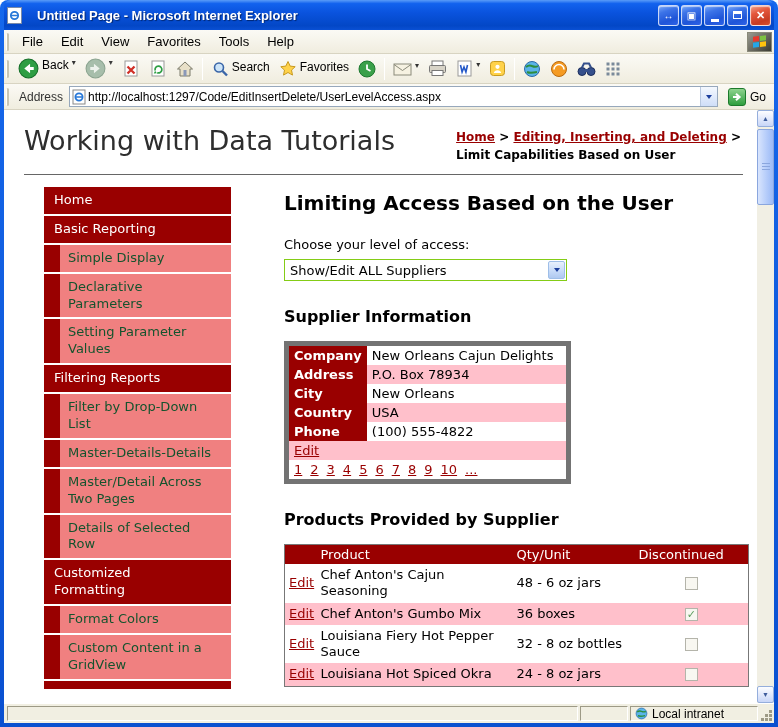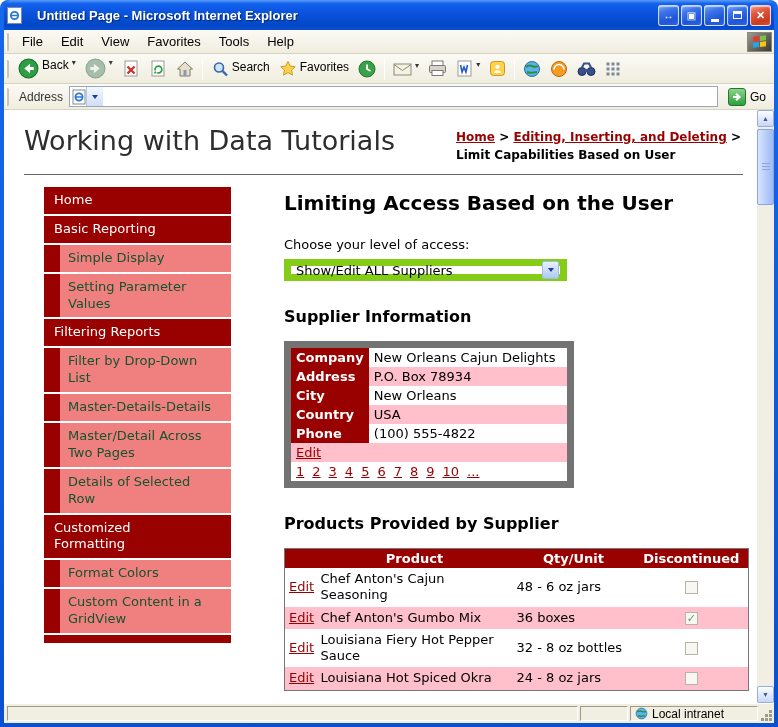--- a/index.html
+++ b/index.html
@@ -73,37 +73,37 @@
   .side-cat { background:#990000; color:#fff; padding:5px 30px 5px 10px; margin-bottom:2px; cursor:pointer; line-height:1.3; }
   .side-sub { display:flex; margin-bottom:2px; cursor:pointer; }
   .side-sub .strip { width:16px; background:#990000; flex:none; }
   .side-sub .lbl { flex:1; background:#F08080; color:#14532d; padding:5px 12px 5px 8px; line-height:1.3; }
   .side-partial { height:8px; background:#990000; overflow:hidden; }
 
   
   .content { margin-left:53px; width:466px; font-family:"DejaVu Sans",sans-serif; color:#000; }
   .main-heading { font-size:20px; font-weight:bold; margin:4px 0 22px 0; }
   .access-label { font-size:13px; margin-bottom:7px; }
-  .xp-select { width:283px; height:22px; border:7px solid #84cc16; background:#fff; display:flex; align-items:center; cursor:pointer; }
+  .xp-select { width:283px; height:22px; border:1px solid #84cc16; background:#fff; display:flex; align-items:center; cursor:pointer; }
   .xp-select-text { flex:1; font-size:13px; padding:0 5px; white-space:nowrap; overflow:hidden; }
   .xp-select-btn { width:17px; height:18px; margin:1px; border:1px solid #9EBEE8; border-radius:2px;
     background: linear-gradient(180deg,#E9F1FD,#C4D9F8 60%,#AFC9F0); display:flex; align-items:center; justify-content:center; }
   .section-heading { font-size:16px; font-weight:bold; margin:26px 0 15px 0; }
 
   table { border-collapse:collapse; font-size:13px; }
-  .detailsview { border:7px solid #737373; table-layout:fixed; }
+  .detailsview { border:5px solid #737373; table-layout:fixed; }
   .detailsview th { background:#990000; color:#fff; font-weight:bold; text-align:left; padding:2px 5px; width:76px; white-space:nowrap; }
   .detailsview td { padding:2px 5px; white-space:nowrap; }
   .detailsview td.val { width:202px; }
   tr.pink td { background:#FFC0CB; }
   .link { color:#990000; text-decoration:underline; cursor:pointer; }
   .pager a { margin-right:8px; }
 
   .gridview { border:1px solid #777; table-layout:fixed; width:464px; }
-  .gridview th { background:#990000; color:#fff; font-weight:bold; text-align:center; padding:2px 4px; white-space:nowrap; overflow:hidden; }
+  .gridview th { background:#990000; color:#fff; font-weight:normal; text-align:left; padding:2px 4px; white-space:nowrap; overflow:hidden; }
   .gridview td { padding:3px 4px; vertical-align:middle; line-height:1.25; }
   .c-disc { text-align:center; }
   .checkbox { display:inline-block; width:13px; height:13px; border:1px solid #B4B4AA; background:#F8F7F1;
     text-align:center; vertical-align:middle; }
   .checkbox .mark { display:none; color:#5E9E5E; font-size:11px; line-height:11px; font-weight:bold; }
   .checkbox.checked .mark { display:block; }
 
   
   .scrollbar { width:17px; flex:none; background:#F1EFE4; position:relative; display:flex; flex-direction:column; }
   .sb-btn { width:17px; height:17px; flex:none; border:1px solid #95AEDC; border-radius:2px; color:#3E5C9C;
@@ -314,20 +314,21 @@
 
   <div class="bar addressbar">
     <span class="grip"></span>
     <span class="addr-label">Address</span>
     <span class="addr-field">
       <svg width="14" height="16" viewBox="0 0 14 16">
           <rect x="1" y="1" width="12" height="14" fill="#fff" stroke="#888"></rect>
           <circle cx="7" cy="8" r="3.6" fill="none" stroke="#2878D8" stroke-width="1.8"></circle>
           <path d="M3.4 8 h7.2" stroke="#2878D8" stroke-width="1.6"></path>
         </svg>
+      <input class="addr-text" value="http://localhost:1297/Code/EditInsertDelete/UserLevelAccess.aspx" style="">
       <span class="addr-drop">
           <span class="tri"></span>
         </span>
     </span>
     <span class="go">
       <span class="go-box">
           <svg width="12" height="12" viewBox="0 0 12 12">
             <path d="M2 6 h5 M5 2.8 L8.6 6 L5 9.2" stroke="#fff" stroke-width="2" fill="none"></path>
           </svg>
         </span>
@@ -356,20 +357,24 @@
 
           <div class="sidebar">
             <div class="side-cat">Home</div>
             <div class="side-cat">Basic Reporting</div>
             <div class="side-sub">
                 <span class="strip"></span>
                 <span class="lbl">Simple Display</span>
               </div>
             <div class="side-sub">
                 <span class="strip"></span>
+                <span class="lbl">Declarative Parameters</span>
+              </div>
+            <div class="side-sub">
+                <span class="strip"></span>
                 <span class="lbl">Setting Parameter Values</span>
               </div>
             <div class="side-cat">Filtering Reports</div>
             <div class="side-sub">
                 <span class="strip"></span>
                 <span class="lbl">Filter by Drop-Down List</span>
               </div>
             <div class="side-sub">
                 <span class="strip"></span>
                 <span class="lbl">Master-Details-Details</span>

